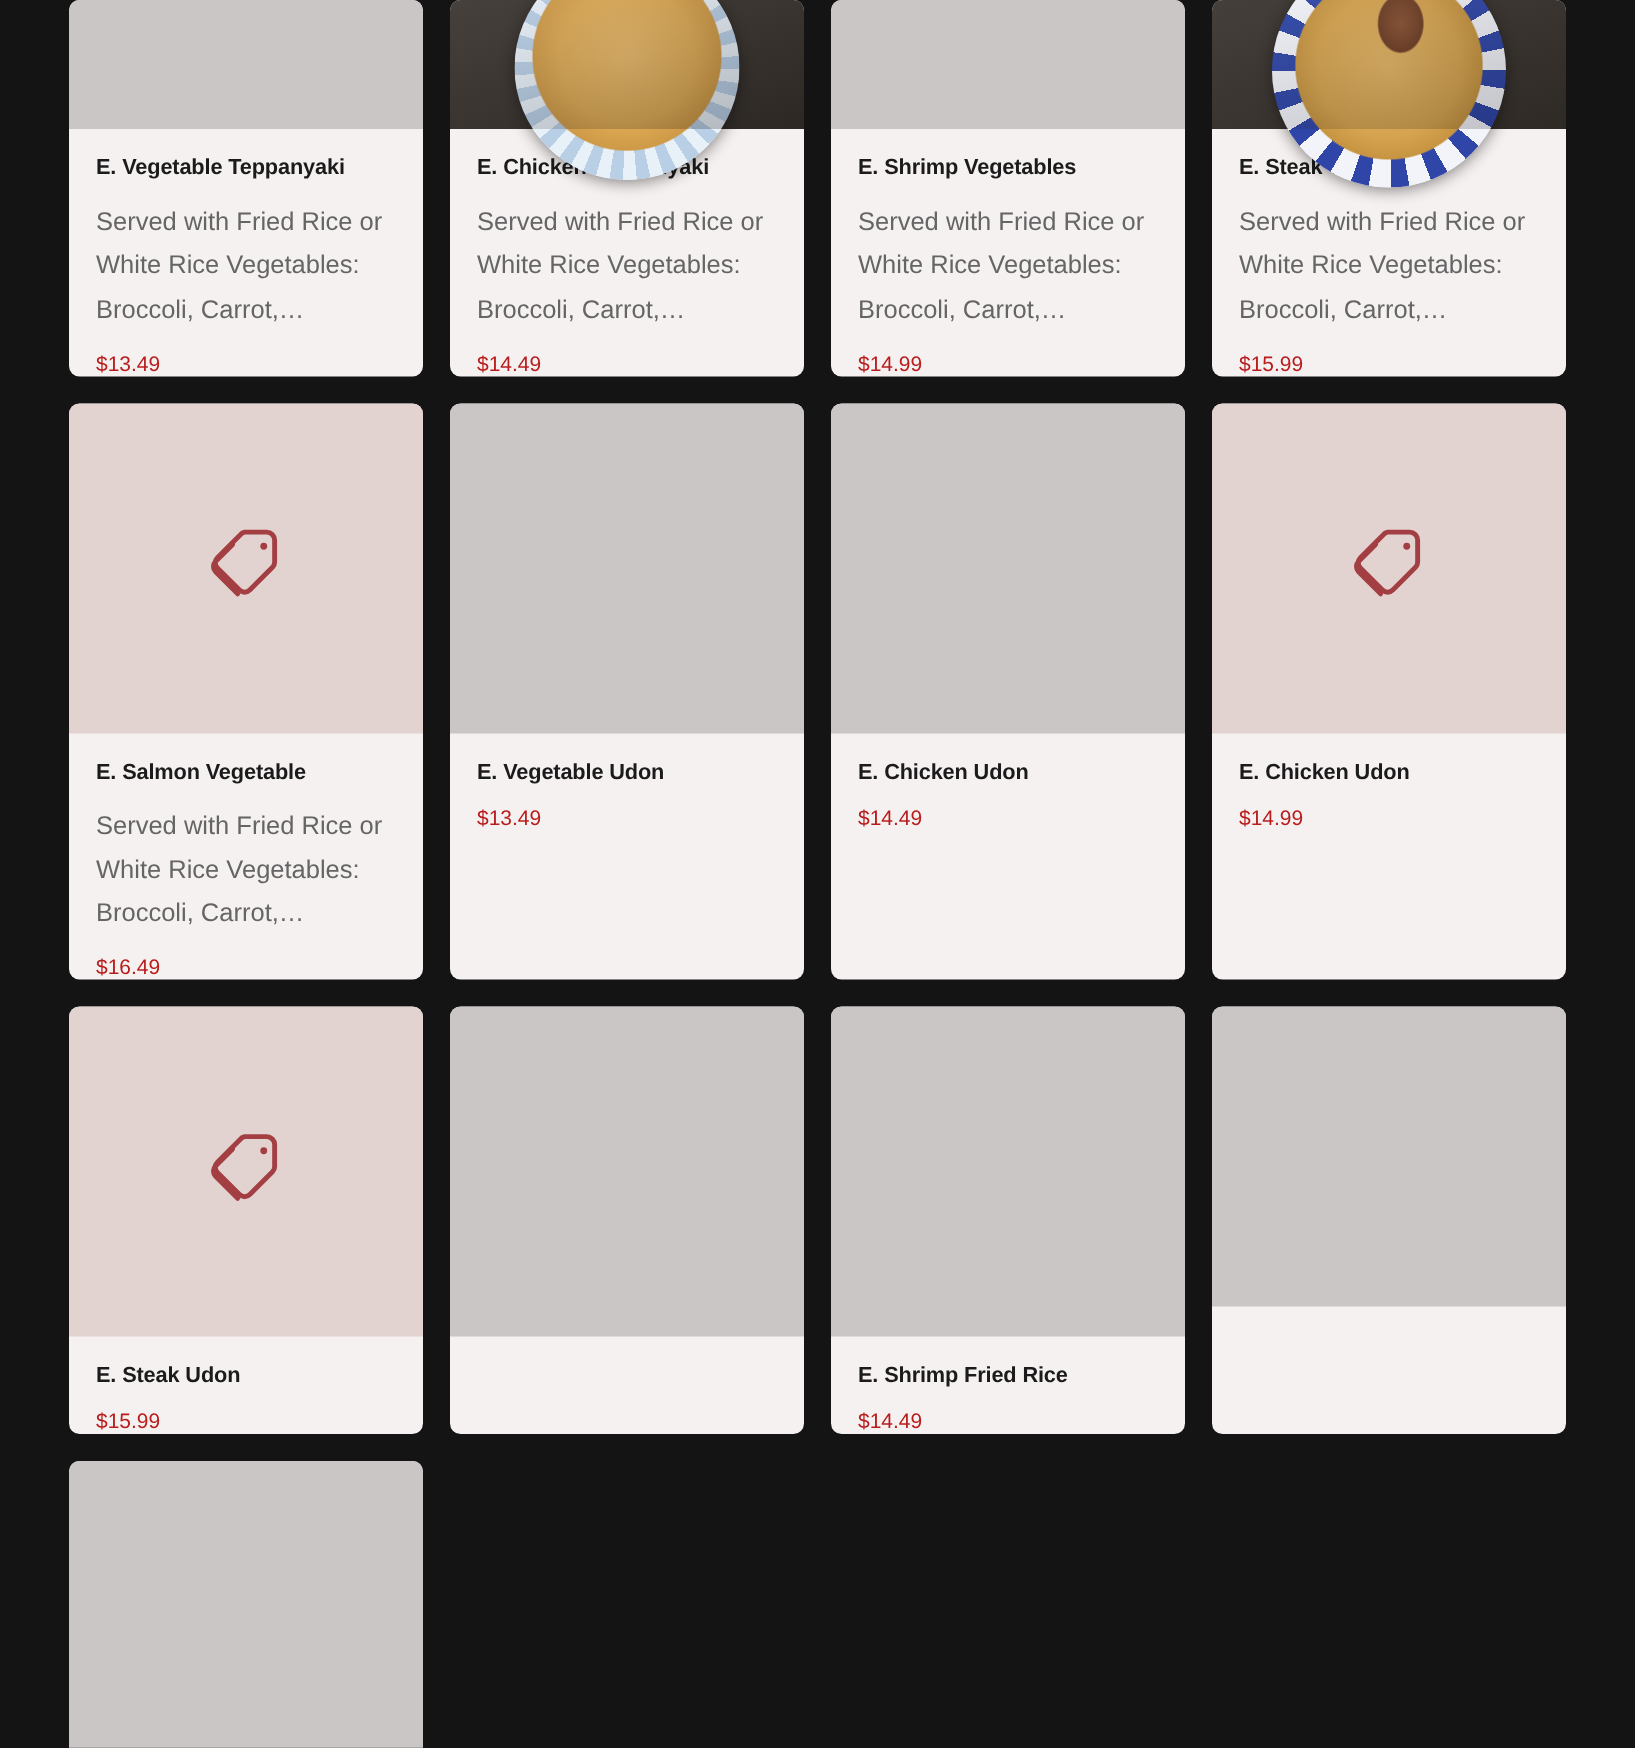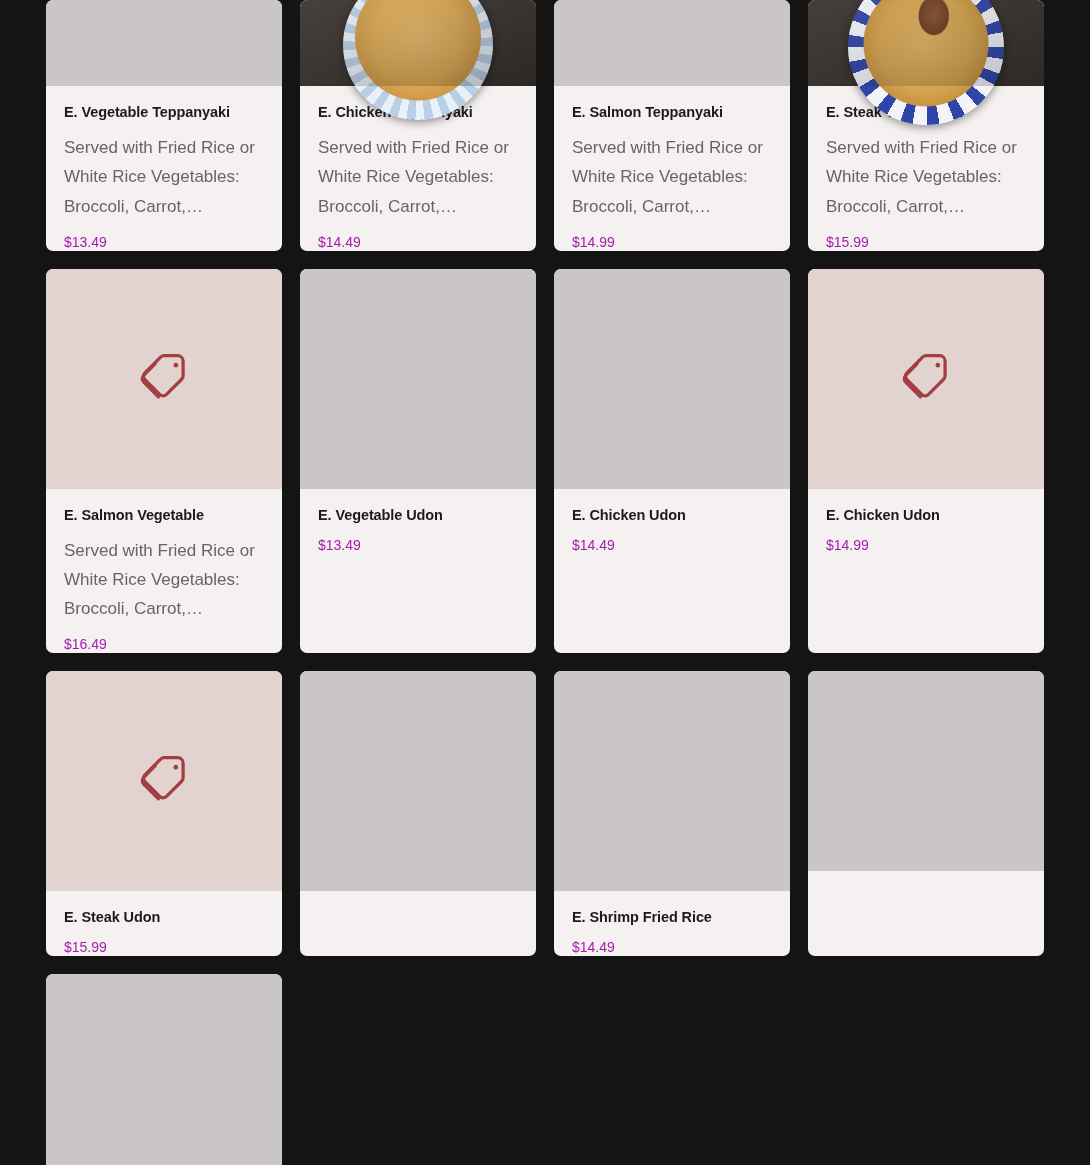--- a/index.html
+++ b/index.html
@@ -111,21 +111,21 @@
     line-height:1.72;
     color:#656565;
     display:-webkit-box;
     -webkit-line-clamp:3;
     -webkit-box-orient:vertical;
     overflow:hidden;
   }
   .price{
     margin-top:13px;
     font-size:14px;
-    color:#a21caf;
+    color:#b91c1c;
     line-height:1.2;
   }
   .desc:empty{ display:none; margin:0; }
 </style>
 </head>
 <body>
 
 <div class="menu-grid" id="grid">
     <div class="card row1">
       <div class="media "></div>
@@ -139,21 +139,21 @@
       <div class="media photo-rice"></div>
       <div class="body">
         <div class="title">E. Chicken Teppanyaki</div>
         <div class="desc">Served with Fried Rice or White Rice Vegetables: Broccoli, Carrot, Mushroom, Onion,…</div>
         <div class="price">$14.49</div>
       </div>
     </div>
     <div class="card row1">
       <div class="media "></div>
       <div class="body">
-        <div class="title">E. Salmon Teppanyaki</div>
+        <div class="title">E. Shrimp Vegetables</div>
         <div class="desc">Served with Fried Rice or White Rice Vegetables: Broccoli, Carrot, Mushroom, Onion,…</div>
         <div class="price">$14.99</div>
       </div>
     </div>
     <div class="card row1">
       <div class="media photo-steak"></div>
       <div class="body">
         <div class="title">E. Steak Teppanyaki</div>
         <div class="desc">Served with Fried Rice or White Rice Vegetables: Broccoli, Carrot, Mushroom, Onion,…</div>
         <div class="price">$15.99</div>

